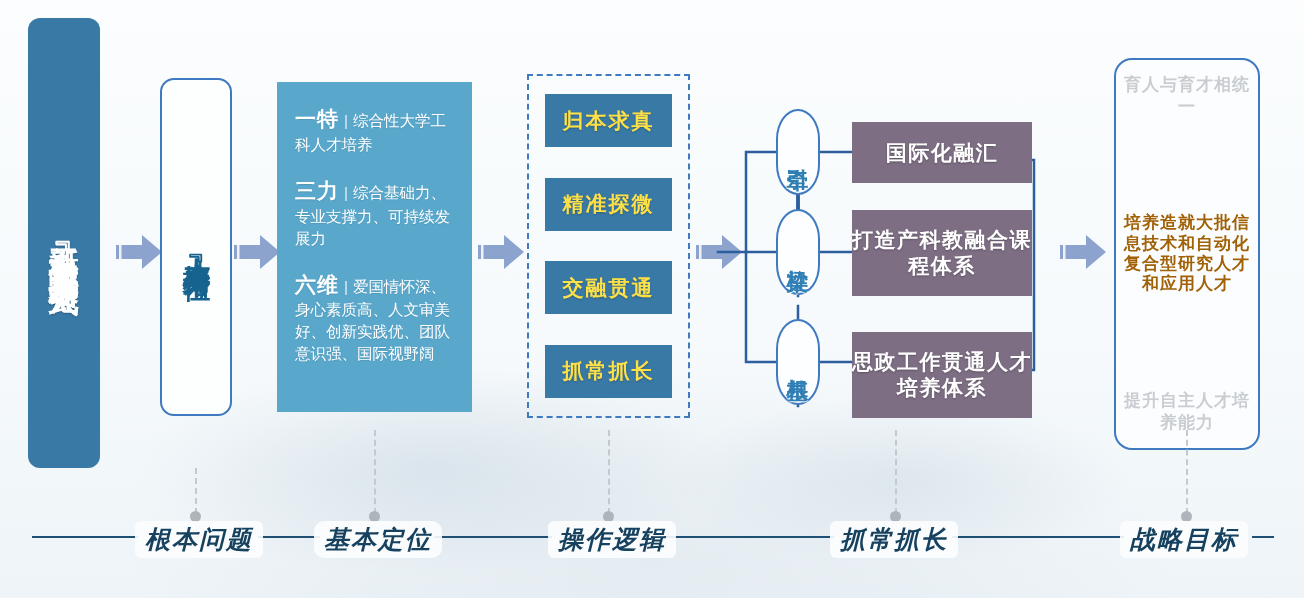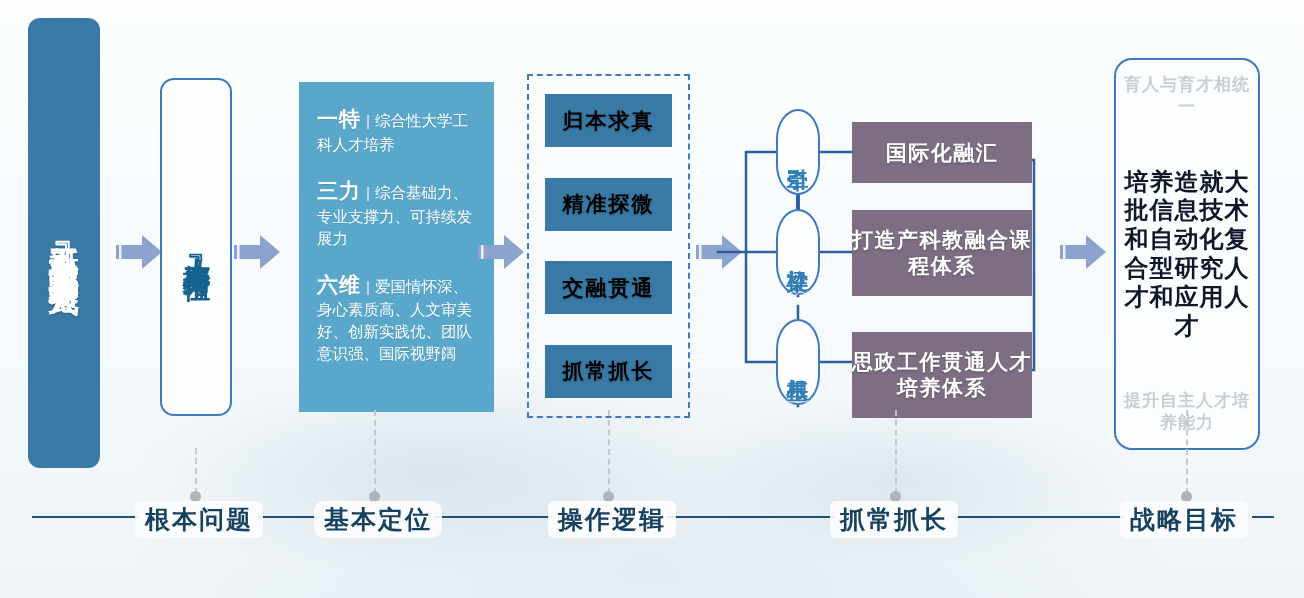--- a/index.html
+++ b/index.html
@@ -56,21 +56,20 @@
     line-height: 1.16;
     letter-spacing: 2px;
     text-shadow: 0 1px 1px rgba(255,255,255,0.9);
   }
 
   
   #panel3 {
     left: 277px; top: 82px; width: 195px; height: 330px;
     background: #59a8cc;
     padding: 22px 14px 0 18px;
-    margin-left: 22px;
   }
   .p3row { margin-bottom: 20px; }
   .p3row:last-child { margin-bottom: 0; }
   .p3line {
     color: #ffffff;
     font-size: 15.5px;
     line-height: 1.42;
     text-shadow: 0 1px 1px rgba(0,0,0,0.10);
   }
   .p3key {
@@ -85,21 +84,21 @@
   #panel4 {
     left: 527px; top: 74px; width: 163px; height: 344px;
     border: 2px dashed #3f79c0;
     padding: 18px 0;
     display: flex; flex-direction: column;
     align-items: center; justify-content: space-between;
   }
   .chip {
     width: 127px; height: 53px;
     background: #3879a5;
-    color: #000000;
+    color: #fde047;
     font-size: 21px; font-weight: bold; letter-spacing: 2px;
     display: flex; align-items: center; justify-content: center;
     text-shadow: 0 1px 2px rgba(0,0,0,0.22);
   }
 
   
   #panel5 { left: 716px; top: 70px; width: 320px; height: 360px; }
   #panel5 svg { position: absolute; left: 0; top: 0; }
   .capsule {
     position: absolute;
@@ -134,30 +133,30 @@
     padding: 14px 8px;
     display: flex; flex-direction: column;
     align-items: flex-start; justify-content: space-between;
     text-align: center;
   }
   .goal-sub {
     color: #c9cdd1; font-size: 17px; font-weight: bold;
     line-height: 1.3; letter-spacing: 1px;
   }
   .goal-main {
-    color: #0f172a; font-size: 24px; font-weight: bold;
+    color: #a16207; font-size: 17px; font-weight: bold;
     line-height: 1.2; letter-spacing: 1px;
     text-shadow: 0 1px 1px rgba(255,255,255,0.9);
   }
 
   
   .arrow { position: absolute; }
 
   
-  #timeline { position: absolute; left: 0; top: 460px; width: 1068px; height: 118px; }
+  #timeline { position: absolute; left: 0; top: 480px; width: 1068px; height: 118px; font-style: italic; }
   .tl-stem { position: absolute; width: 0; border-left: 2px dashed #c3c9cd; }
   .tl-dot {
     position: absolute; width: 11px; height: 11px;
     border-radius: 50%; background: #aeb5ba;
   }
   .tl-rule { position: absolute; height: 2px; background: #1f4f72; }
   .tl-label {
     position: absolute;
     font-family: "Liberation Serif", "DejaVu Serif", serif;
     font-size: 25px; font-weight: bold; color: #17425f;

